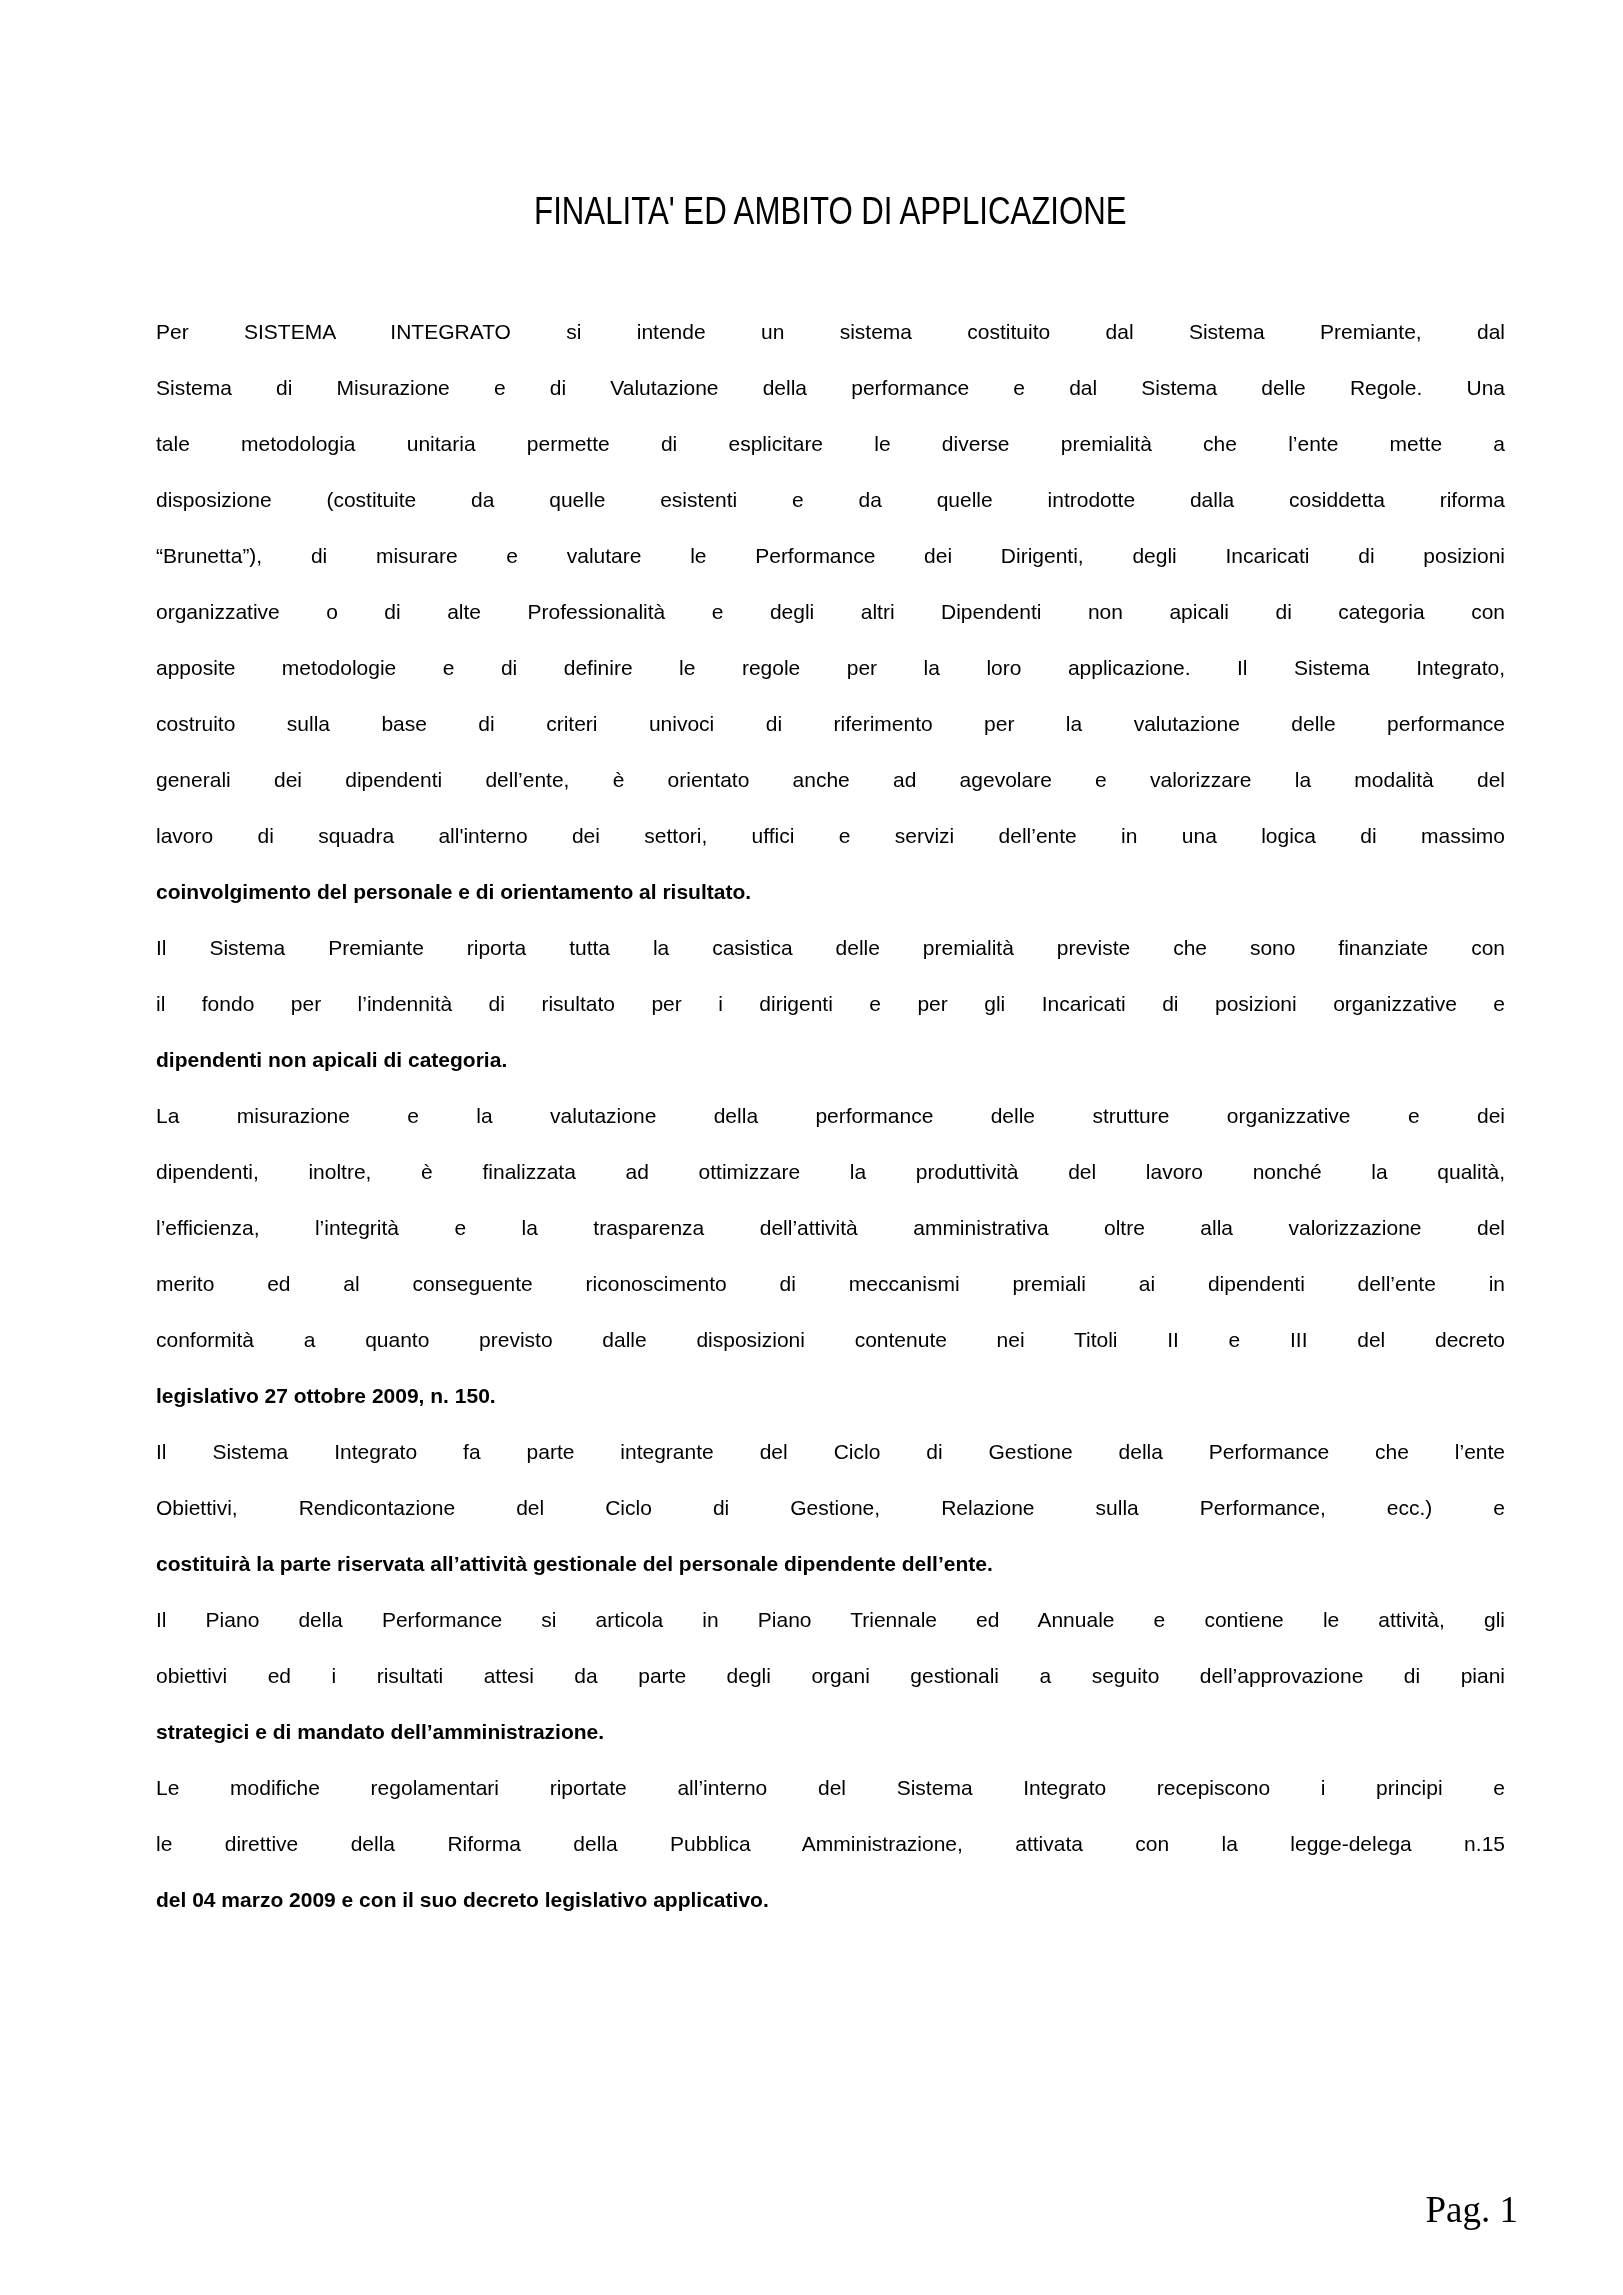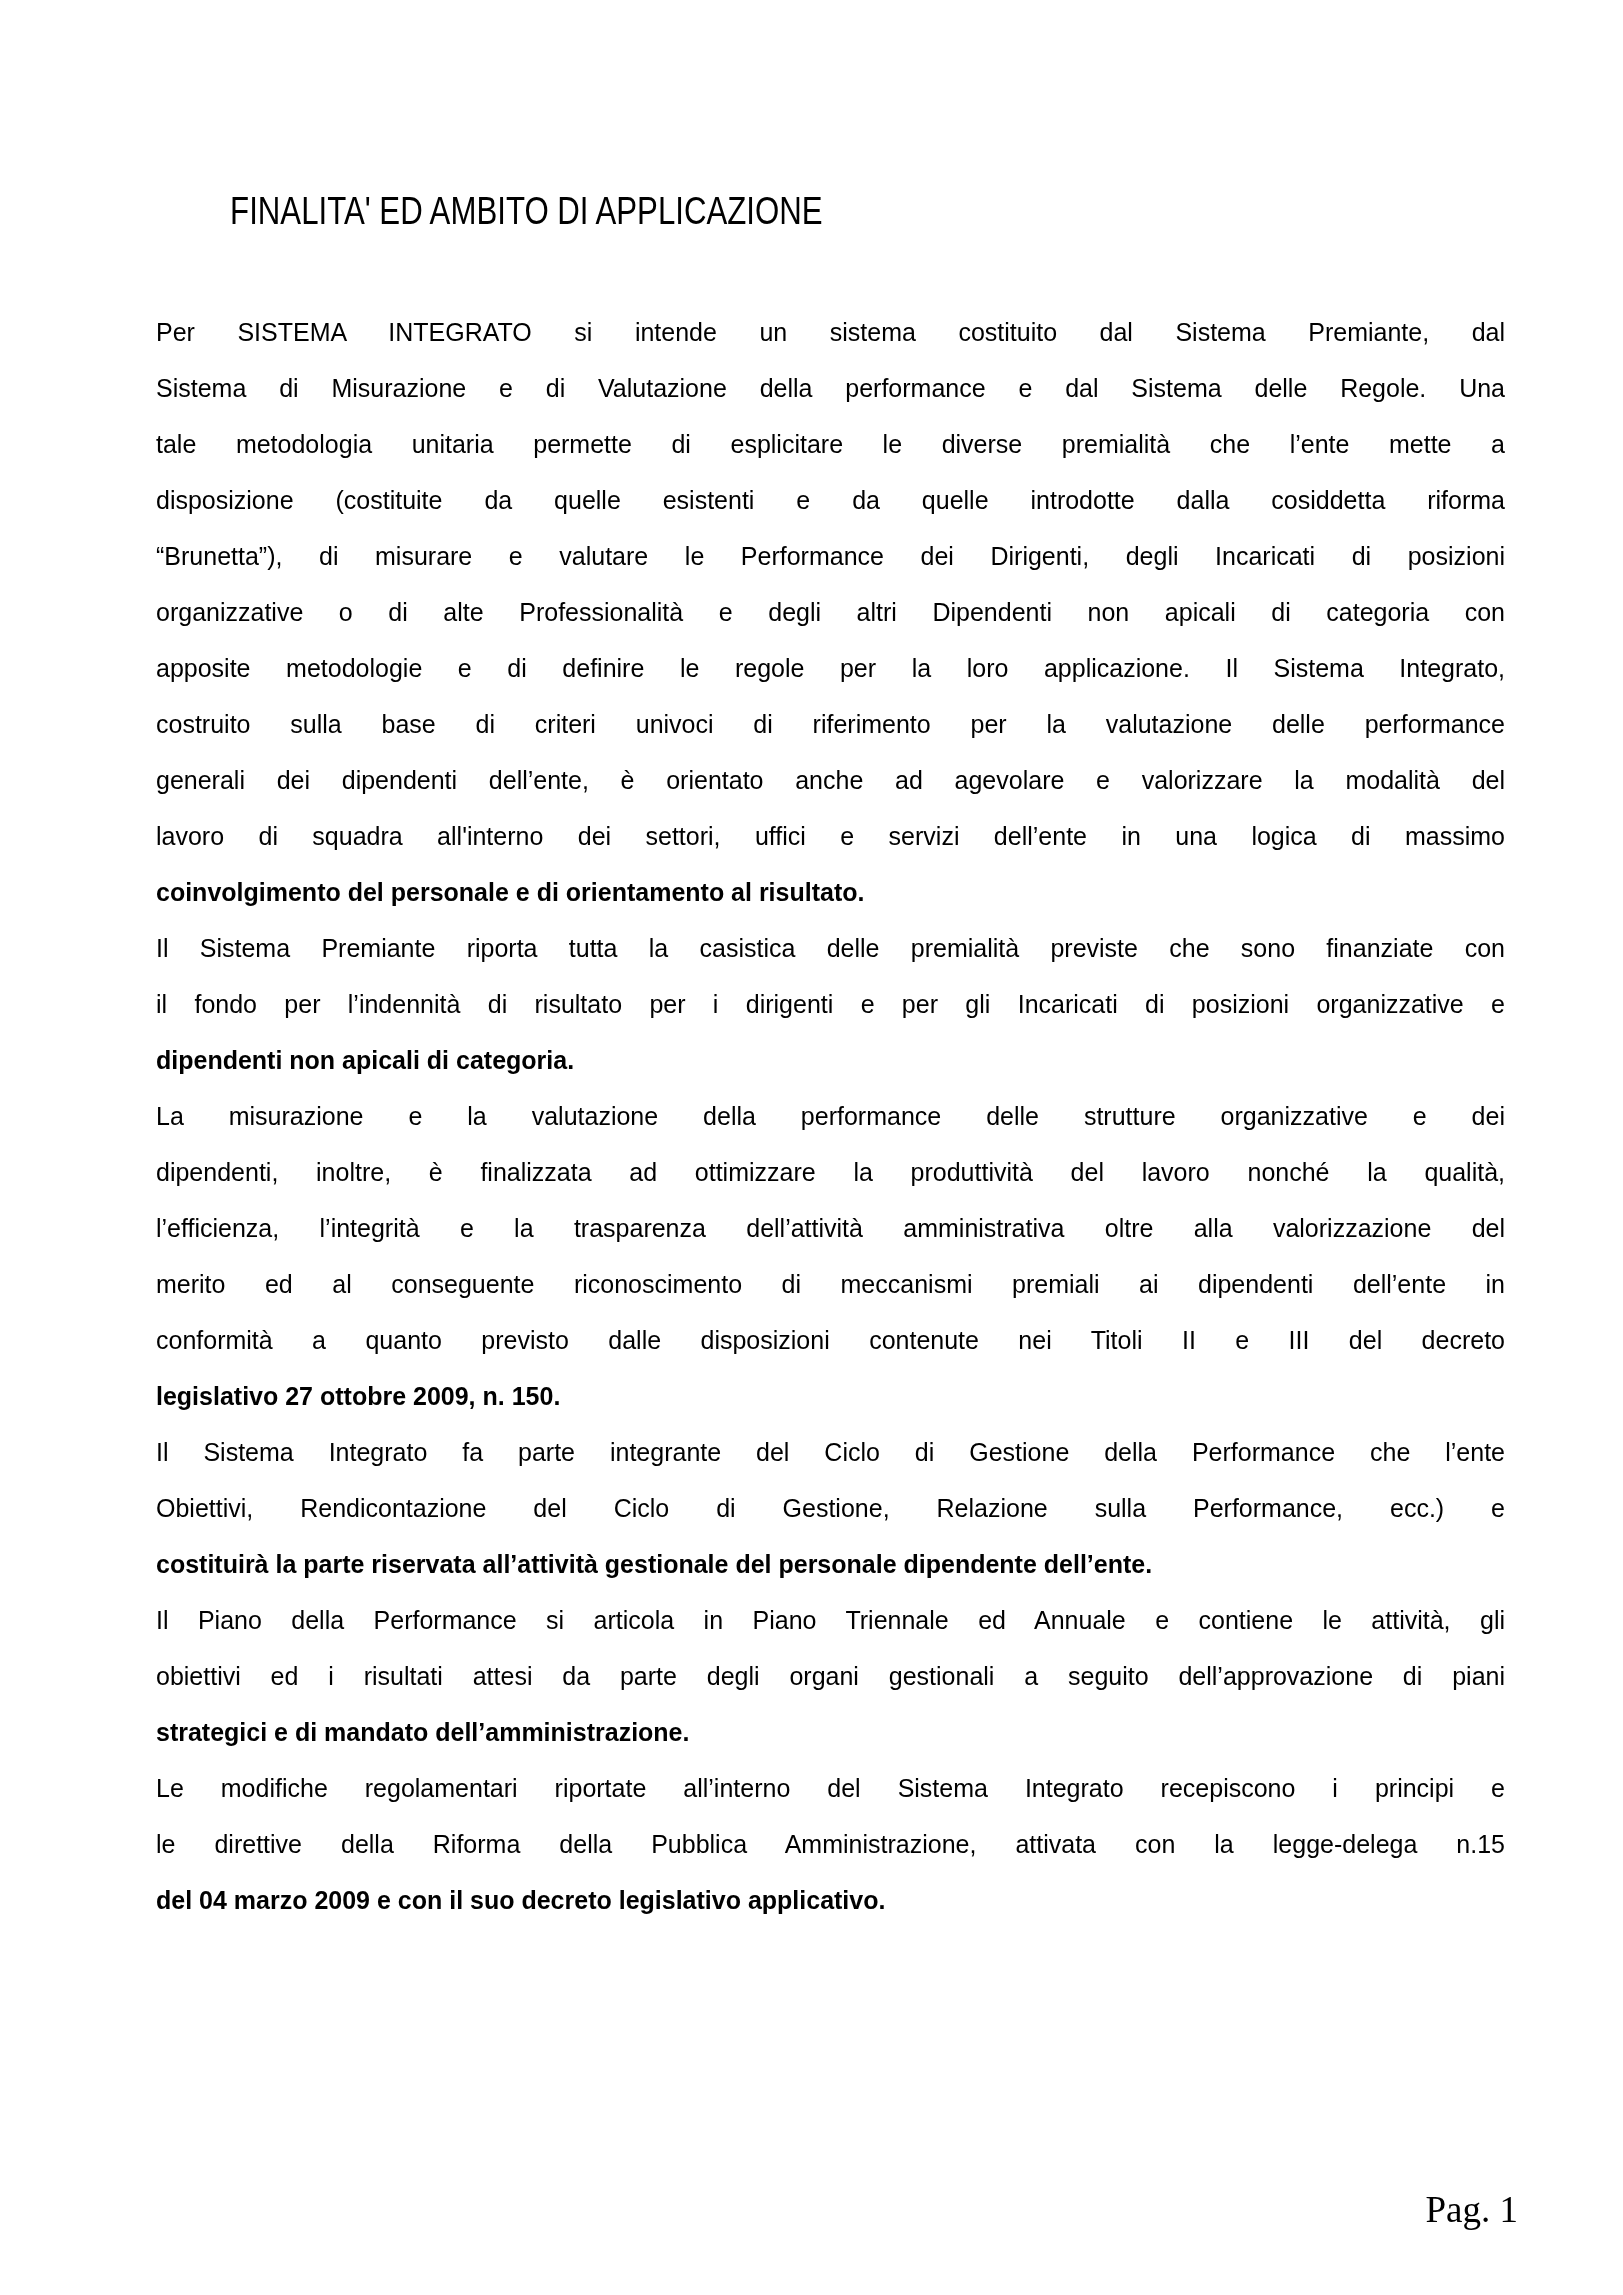--- a/index.html
+++ b/index.html
@@ -14,39 +14,40 @@
     background: #ffffff;
     color: #000000;
     font-family: "Liberation Sans", sans-serif;
     overflow: hidden;
   }
   .title {
     position: absolute;
     top: 188px;
     left: 156px;
     width: 1349px;
+    text-align: center;
     line-height: 46px;
     white-space: nowrap;
   }
   .title-inner {
     display: inline-block;
     font-size: 39px;
     font-weight: 400;
     transform: scaleX(0.8);
     transform-origin: center;
     letter-spacing: 0px;
   }
   .body-text {
     position: absolute;
     top: 304px;
     left: 156px;
     width: 1349px;
   }
   .line {
-    font-size: 25px;
+    font-size: 21px;
     line-height: 56px;
     height: 56px;
     text-align: justify;
     text-align-last: justify;
     text-justify: inter-word;
     overflow: visible;
   }
   .line.para-end {
     text-align-last: left;
     font-weight: bold;

